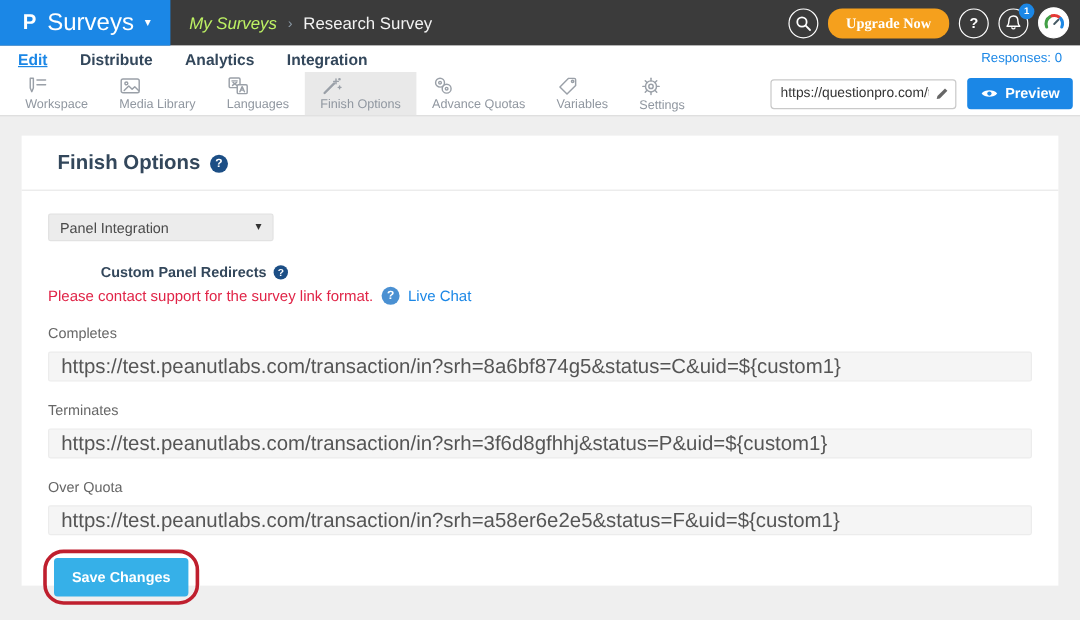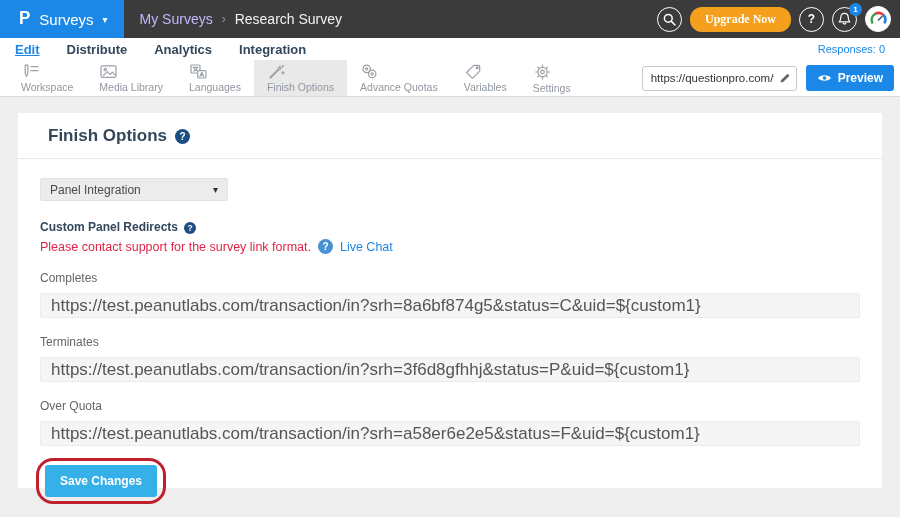--- a/index.html
+++ b/index.html
@@ -3,24 +3,24 @@
 <meta charset="utf-8">
 <style>
   * { margin:0; padding:0; box-sizing:border-box; }
   body { font-family:"Liberation Sans","DejaVu Sans",sans-serif; background:#e4e4e4; }
   .app { width:900px; height:517px; background:#efefef; overflow:hidden; position:relative; }
 
   
   .topbar { height:38px; background:#3b3b3b; display:flex; align-items:center; }
   .brand { background:#1b87e6; height:100%; display:flex; align-items:center; gap:9px; padding:0 16px 0 19px; cursor:pointer; }
   .logo-p { color:#fff; font-weight:bold; font-size:17px; transform:scaleY(1.05); }
-  .brand-name { color:#fff; font-size:15px; }
+  .brand-name { color:#fff; font-size:20px; }
   .brand-caret { color:#fff; font-size:10px; margin-top:1px; }
   .breadcrumb { margin-left:16px; display:flex; align-items:center; gap:9px; font-size:14px; }
-  .crumb-parent { color:#c4b5fd; cursor:pointer; }
+  .crumb-parent { color:#bef264; cursor:pointer;font-style:italic; }
   .crumb-sep { color:#8b99a5; font-size:12px; }
   .crumb-current { color:#f2f2f2; }
   .topbar-right { margin-left:auto; display:flex; align-items:center; gap:8px; padding-right:9px; }
   .circle-btn { width:25px; height:25px; border:1.5px solid #fff; border-radius:50%; display:flex; align-items:center; justify-content:center; color:#fff; font-size:12px; font-weight:bold; cursor:pointer; background:transparent; flex:none; }
   .upgrade-btn { background:#f5a01d; color:#fff; border:none; border-radius:12px; font-size:12px; font-weight:bold; padding:5px 15px; cursor:pointer; font-family:Liberation Serif, serif; }
   .bell-wrap { position:relative; }
   .badge { position:absolute; top:-4px; right:-5px; background:#1b87e6; color:#fff; font-size:8px; width:13px; height:13px; border-radius:50%; display:flex; align-items:center; justify-content:center; font-weight:bold; }
   .avatar { width:26px; height:26px; border:1.5px solid #fff; border-radius:50%; display:flex; align-items:center; justify-content:center; cursor:pointer; background:#fff; overflow:hidden; }
 
   
@@ -44,21 +44,21 @@
   .content { height:420px; padding:16px 18px 0; }
   .card { background:#fff; height:375px; }
   .card-header { display:flex; align-items:center; gap:8px; padding:13px 30px 12px; border-bottom:1px solid #e8e8e8; }
   .card-title { font-size:17px; color:#33475b; }
   .help-dot { width:15px; height:15px; border-radius:50%; background:#1c4e85; color:#fff; font-size:10px; font-weight:bold; display:flex; align-items:center; justify-content:center; cursor:pointer; flex:none; }
   .help-dot.small { width:12px; height:12px; font-size:8.5px; }
   .help-dot.chat { background:#4a90d2; }
   .card-body { padding:19px 22px 0; }
   .dropdown { width:188px; height:23px; background:#ececec; border:1px solid #e2e2e2; border-radius:2px; display:flex; align-items:center; justify-content:space-between; padding:0 9px; font-size:12px; color:#4a4a4a; cursor:pointer; }
   .dd-caret { font-size:10px; color:#333; }
-  .section-heading { margin-top:19px; display:flex; align-items:flex-end; gap:6px; font-size:12px; font-weight:bold; color:#33475b; }
+  .section-heading { margin-top:19px; display:flex; align-items:center; gap:6px; font-size:12px; font-weight:bold; color:#33475b;margin-left:44px; }
   .notice { margin-top:5px; display:flex; align-items:center; gap:7px; font-size:12.5px; }
   .notice-text { color:#e02447; font-weight:normal; }
   .live-chat { color:#1b87e6; cursor:pointer; text-decoration:none; }
   .field-label { margin:17px 0 8px; font-size:12px; color:#666; }
   .field-input { width:100%; height:25px; background:#f5f5f5; border:1px solid #ececec; border-radius:2px; font-size:17px; color:#555; padding:0 10px; font-family:inherit; }
   .save-wrap { position:relative; display:inline-block; margin:19px 0 0 5px; }
   .save-btn { background:#36b0e8; color:#fff; border:none; border-radius:3px; padding:9px 15px; font-size:12px; font-weight:bold; cursor:pointer; font-family:inherit; }
   .annotation { position:absolute; left:-9px; top:-7px; right:-9px; bottom:-7px; border:3px solid #bf1f2e; border-radius:17px; pointer-events:none; }
 </style>
 </head>

